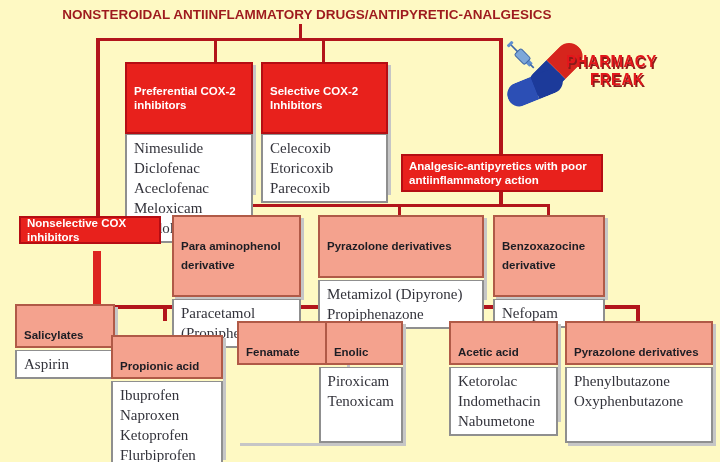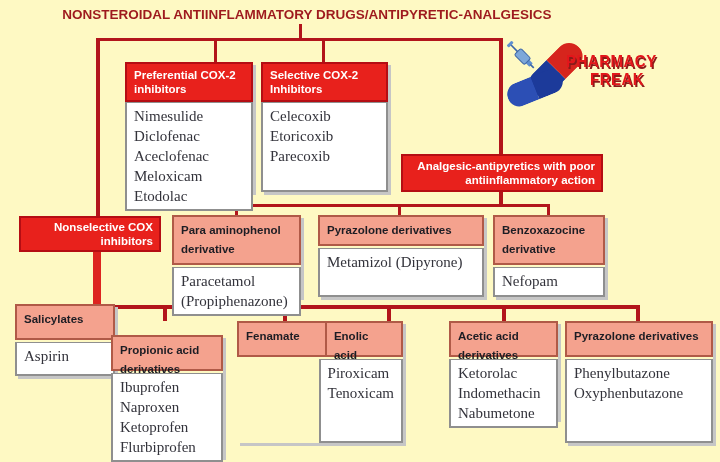--- a/index.html
+++ b/index.html
@@ -12,21 +12,21 @@
     position:absolute;left:34px;top:7px;width:546px;text-align:center;
     font-size:13.5px;font-weight:bold;color:#9e1a1e;letter-spacing:0px;
   }
   
   .line{position:absolute;background:#b2151b;}
   .line.thick{background:#dd2420;}
   
   .node{position:absolute;display:flex;flex-direction:column;}
   .shadowed{box-shadow:3px 3px 0 #c6c6c6;}
   .hdr{
-    font-weight:bold;font-size:11.5px;line-height:14px;padding:4px 7px;
+    font-weight:bold;font-size:11.5px;line-height:14px;padding:20px 7px;
     box-sizing:border-box;
   }
   .hdr.red{
     background:#e8211c;color:#ffffff;border:2px solid #b50d13;
   }
   .hdr.pink{
     background:#f4a28e;color:#1d1d24;border:2px solid #b05a47;
     line-height:19px;margin-bottom:2px;
   }
   .bdy{
@@ -34,21 +34,21 @@
     flex:1;padding:3px 7px;box-sizing:border-box;
     font-family:"Liberation Serif","DejaVu Serif",serif;
     font-size:15px;line-height:20px;color:#33333b;
   }
   .drug{white-space:normal;}
   .hang .drug{padding-left:14px;text-indent:-14px;}
   
   .redlabel{
     position:absolute;background:#e8211c;border:2px solid #b50d13;
     color:#fff;font-weight:bold;font-size:11.5px;line-height:14px;
-    display:flex;align-items:center;justify-content:center;text-align:right;
+    display:flex;align-items:center;justify-content:center;text-align:left;
     box-sizing:border-box;padding:2px 6px;
   }
   
   .logo{position:absolute;left:498px;top:36px;width:170px;height:80px;}
   .pill{position:absolute;border-radius:14px;overflow:hidden;display:flex;}
   .pill-left{left:8px;top:40px;width:58px;height:24px;transform:rotate(-22deg);}
   .pill-right{left:26px;top:20px;width:64px;height:27px;transform:rotate(-45deg);}
   .pill .half{flex:1;}
   .blue1{background:#1c3a9a;}
   .blue2{background:#2c4fb5;}
@@ -125,33 +125,34 @@
     <div class="hdr red">Selective COX-2 Inhibitors</div>
     <div class="bdy">
       <div class="drug">Celecoxib</div>
       <div class="drug">Etoricoxib</div>
       <div class="drug">Parecoxib</div>
     </div>
   </div>
 
   <div class="redlabel" style="left:401px;top:154px;width:202px;height:38px;">Analgesic-antipyretics with poor antiinflammatory action</div>
 
-  <div class="redlabel" style="left:19px;top:216px;width:142px;height:36px;">Nonselective COX inhibitors</div>
+  <div class="redlabel" style="left:19px;top:216px;width:142px;height:28px;">Nonselective COX inhibitors</div>
 
   <div class="node shadowed" style="left:172px;top:215px;width:129px;height:82px;">
     <div class="hdr pink">Para aminophenol derivative</div>
     <div class="bdy">
       <div class="drug">Paracetamol (Propiphenazone)</div>
     </div>
   </div>
 
   <div class="node shadowed" style="left:318px;top:215px;width:166px;height:82px;">
     <div class="hdr pink">Pyrazolone derivatives</div>
     <div class="bdy">
       <div class="drug">Metamizol (Dipyrone)</div>
+      <div class="drug">Propiphenazone</div>
     </div>
   </div>
 
   <div class="node shadowed" style="left:493px;top:215px;width:112px;height:82px;">
     <div class="hdr pink">Benzoxazocine derivative</div>
     <div class="bdy">
       <div class="drug">Nefopam</div>
     </div>
   </div>
 

